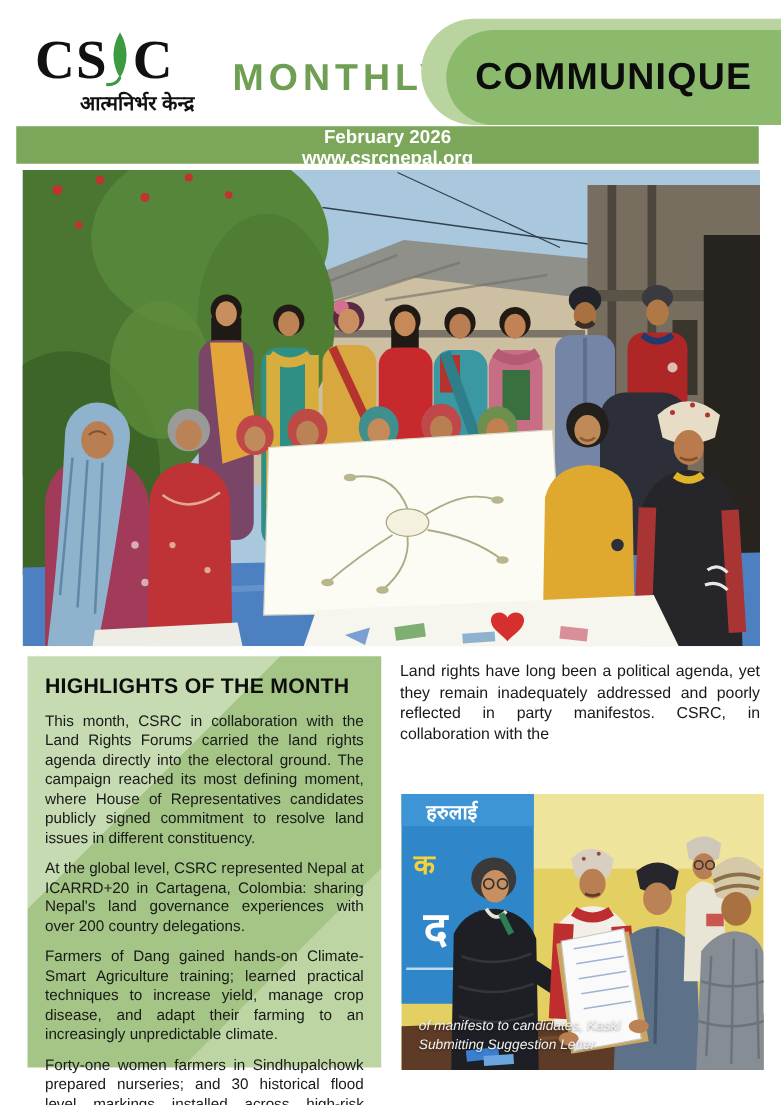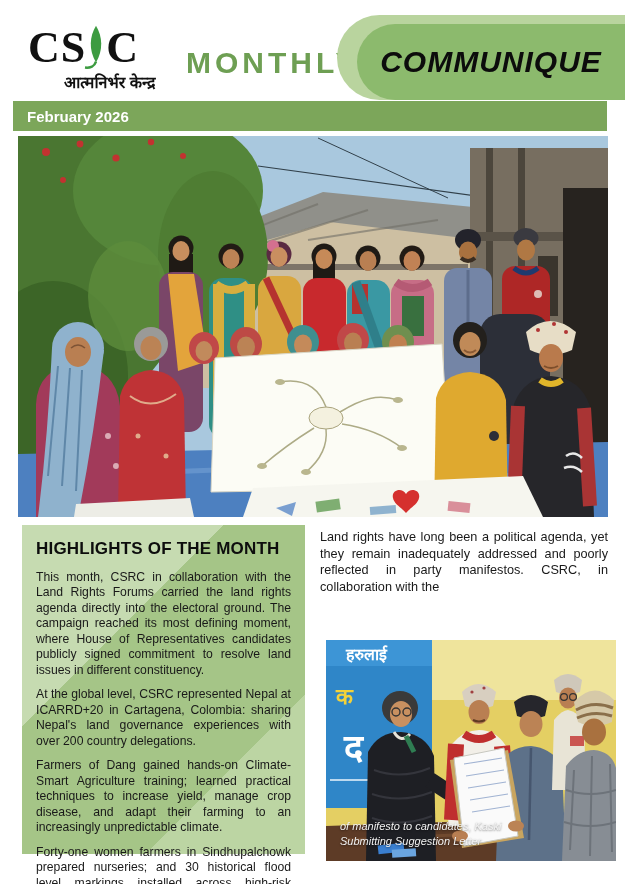--- a/index.html
+++ b/index.html
@@ -12,44 +12,44 @@
   .logo-acronym{font-family:"Liberation Serif",serif;font-weight:bold;font-size:44px;line-height:46px;color:#111;letter-spacing:1px;display:flex;align-items:flex-end;}
   .logo-leaf{width:22px;height:54px;margin:0 -1px -3px -1px;overflow:visible;}
   .logo-tagline{font-weight:bold;font-size:16px;color:#111;margin-top:0px;letter-spacing:0px;margin-left:36px;}
   .title-monthly{
     position:absolute;left:186px;top:46px;font-size:30px;font-weight:bold;
     letter-spacing:4px;color:#6e9f53;
   }
   .title-box{position:absolute;left:337px;top:15px;width:288px;height:85px;background:#b9d49e;border-radius:54px 0 0 54px;}
   .title-box-inner{
     position:absolute;left:20px;top:9px;right:0;bottom:0;background:#8cba6d;border-radius:46px 0 0 46px;
-    display:flex;align-items:center;justify-content:center;font-style:italic;
+    display:flex;align-items:center;justify-content:center;
   }
   .title-communique{font-size:30px;font-weight:bold;letter-spacing:1px;color:#0c0c0c;}
   
   .issue-band{
     position:absolute;left:13px;top:101px;width:594px;height:30px;background:#7ca65a;
-    display:flex;justify-content:space-between;align-items:center;padding:0 14px;box-sizing:border-box;
+    display:flex;justify-content:space-between;align-items:center;padding:0 14px;box-sizing:border-box;flex-direction:column;
   }
   .issue-band span{color:#fff;font-weight:bold;font-size:15px;}
   
   .main-photo{position:absolute;left:18px;top:136px;width:590px;height:381px;margin:0;overflow:hidden;}
   .main-photo svg{display:block;width:100%;height:100%;}
   
   .highlights-box{
     position:absolute;left:22px;top:525px;width:283px;height:329px;box-sizing:border-box;
     padding:14px 14px 8px 14px;
     background:linear-gradient(135deg,#c6dbb1 0%,#c6dbb1 33%,#a5c587 33%,#a5c587 74%,#bcd5a3 74%,#bcd5a3 100%);
   }
   .highlights-box h2{margin:0 0 11px 0;font-size:17px;letter-spacing:.2px;color:#0d0d0d;}
   .highlights-box p{margin:0 0 9px 0;font-size:12.2px;line-height:1.27;text-align:justify;color:#191919;}
   .right-col{position:absolute;left:320px;top:529px;width:288px;}
   .right-col h3{margin:0 0 8px 0;font-size:15.5px;line-height:1.22;color:#43a64b;}
   .right-col .intro{margin:0;font-size:12.7px;line-height:1.3;text-align:justify;color:#191919;}
-  .article-photo{position:absolute;left:318px;top:632px;width:290px;height:221px;margin:8px;overflow:hidden;}
+  .article-photo{position:absolute;left:318px;top:632px;width:290px;height:221px;margin:3px;overflow:hidden;}
   .article-photo svg{display:block;width:100%;height:100%;}
   .photo-caption{
     position:absolute;left:14px;bottom:12px;font-style:italic;font-size:11px;line-height:1.35;
     color:#f2f2f2;text-shadow:0 1px 2px rgba(0,0,0,.45);
   }
 </style>
 </head>
 <body>
 
 <div class="page">
@@ -70,20 +70,21 @@
     <div class="title-monthly">MONTHLY</div>
     <div class="title-box">
       <div class="title-box-inner">
         <span class="title-communique">COMMUNIQUE</span>
       </div>
     </div>
   </header>
 
   <div class="issue-band">
     <span>February 2026</span>
+    <span>www.csrcnepal.org</span>
   </div>
 
   <figure class="main-photo">
     <svg viewBox="0 0 590 381" preserveAspectRatio="none">
 
       <rect x="0" y="0" width="590" height="381" fill="#a9c8de"></rect>
       <rect x="150" y="120" width="440" height="120" fill="#b6d0e0"></rect>
 
       <path d="M240 30 L590 78" stroke="#31404a" stroke-width="1.2" fill="none"></path>
       <path d="M300 2 L430 62" stroke="#31404a" stroke-width="1" fill="none"></path>

